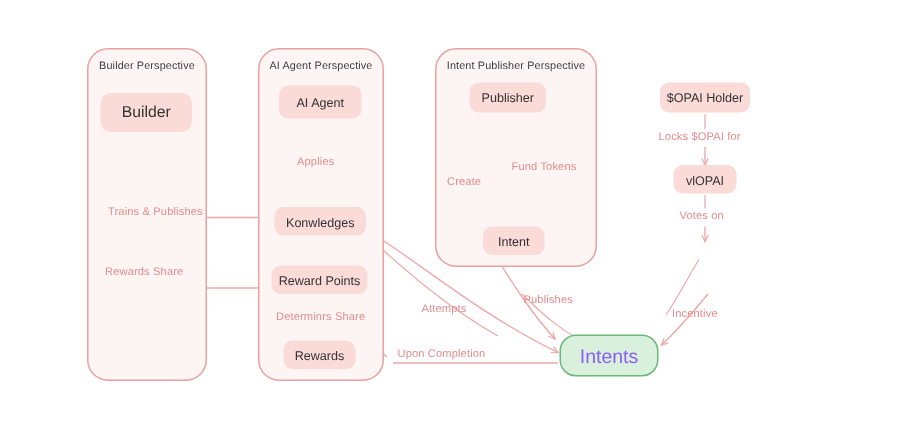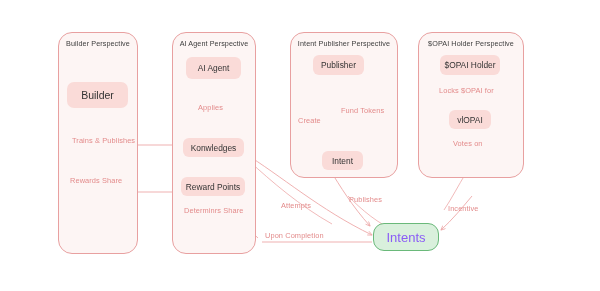--- a/index.html
+++ b/index.html
@@ -43,21 +43,20 @@
     color: #333333;
     display: flex;
     align-items: center;
     justify-content: center;
     white-space: nowrap;
     font-size: 8.4px;
   }
   .node.big {
     font-size: 10.5px;
     border-radius: 7px;
-    margin-top: 20px;
   }
   .node.green {
     background: #d9f0dc;
     border: 1px solid #6ab97a;
     color: #8b5cf6;
     border-radius: 11px;
     font-size: 13px;
   }
   
   .edge-label {
@@ -150,36 +149,36 @@
     <span>AI Agent</span>
   </div>
   <div class="edge-label" style="left:198px; top:103px;">Applies</div>
   <div class="node" style="left:181px; top:177px; width:64px; height:19px;">
     <span>Reward Points</span>
   </div>
   <div class="node" style="left:183px; top:138px; width:61px; height:19px;">
     <span>Konwledges</span>
   </div>
   <div class="edge-label" style="left:184px; top:206px;">Determinrs Share</div>
+  <div class="node" style="left:189px; top:227px; width:48px; height:19px;">
+    <span>Rewards</span>
+  </div>
 
   <div class="panel" style="left:290px; top:32px; width:108px; height:146px;">
     <div class="panel-title">Intent Publisher Perspective</div>
   </div>
   <div class="node" style="left:313px; top:55px; width:51px; height:20px;">
     <span>Publisher</span>
   </div>
   <div class="edge-label" style="left:298px; top:116px;">Create</div>
   <div class="edge-label" style="left:341px; top:106px;">Fund Tokens</div>
   <div class="node" style="left:322px; top:151px; width:41px; height:19px;">
     <span>Intent</span>
   </div>
 
-  <div class="panel" style="left:418px; top:32px; width:106px; height:146px;">
-    <div class="panel-title">$OPAI Holder Perspective</div>
-  </div>
   <div class="node" style="left:440px; top:55px; width:60px; height:20px;">
     <span>$OPAI Holder</span>
   </div>
   <div class="edge-label" style="left:439px; top:86px;">Locks $OPAI for</div>
   <div class="node" style="left:449px; top:110px; width:42px; height:19px;">
     <span>vlOPAI</span>
   </div>
   <div class="edge-label" style="left:453px; top:139px;">Votes on</div>
 
   <div class="edge-label" style="left:281px; top:201px;">Attempts</div>

